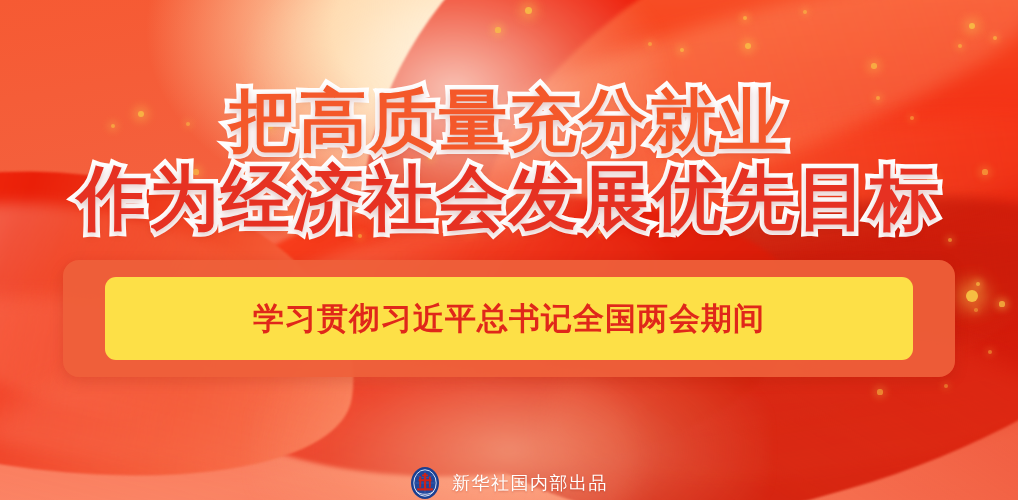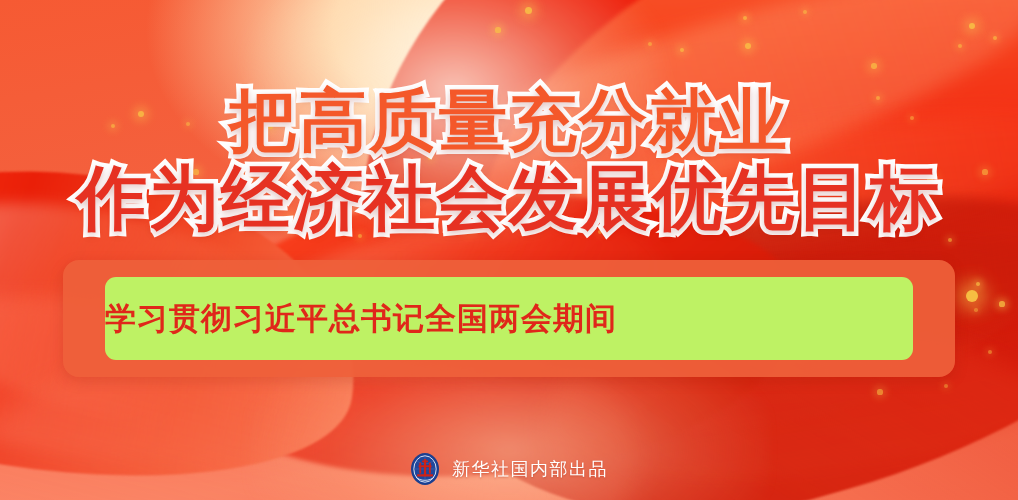--- a/index.html
+++ b/index.html
@@ -143,34 +143,34 @@
   
   .sub-outer{
     position:absolute;left:63px;top:260px;width:892px;height:117px;
     background:rgba(238,96,58,.93);
     border-radius:16px;
     z-index:7;
     box-shadow:0 4px 14px rgba(140,20,0,.18);
   }
   .sub-inner{
     position:absolute;left:42px;top:17px;right:42px;bottom:17px;
-    background:#bef264;border-radius:11px;
-    display:flex;flex-direction:column;align-items:flex-start;justify-content:center;
+    background:#fde047;border-radius:11px;
+    display:flex;flex-direction:column;align-items:center;justify-content:center;
   }
   .sub-line{
     font-family:"DejaVu Sans","Liberation Sans",sans-serif;
     font-weight:bold;color:#e0271a;white-space:nowrap;
     letter-spacing:1px;line-height:1.18;
   }
   .sub-line1{font-size:31px;}
   .sub-line2{font-size:31px;margin-top:3px;}
 
   
   .footer{
-    position:absolute;left:0;right:0;bottom:14px;
+    position:absolute;left:0;right:0;bottom:0;
     display:flex;align-items:center;justify-content:center;gap:12px;
     z-index:8;
   }
   .logo-badge{
     width:30px;height:34px;flex:none;position:relative;
     display:flex;align-items:center;justify-content:center;
   }
   .footer-text{
     font-family:"DejaVu Sans","Liberation Sans",sans-serif;
     font-size:18px;color:#ffffff;letter-spacing:1.5px;

